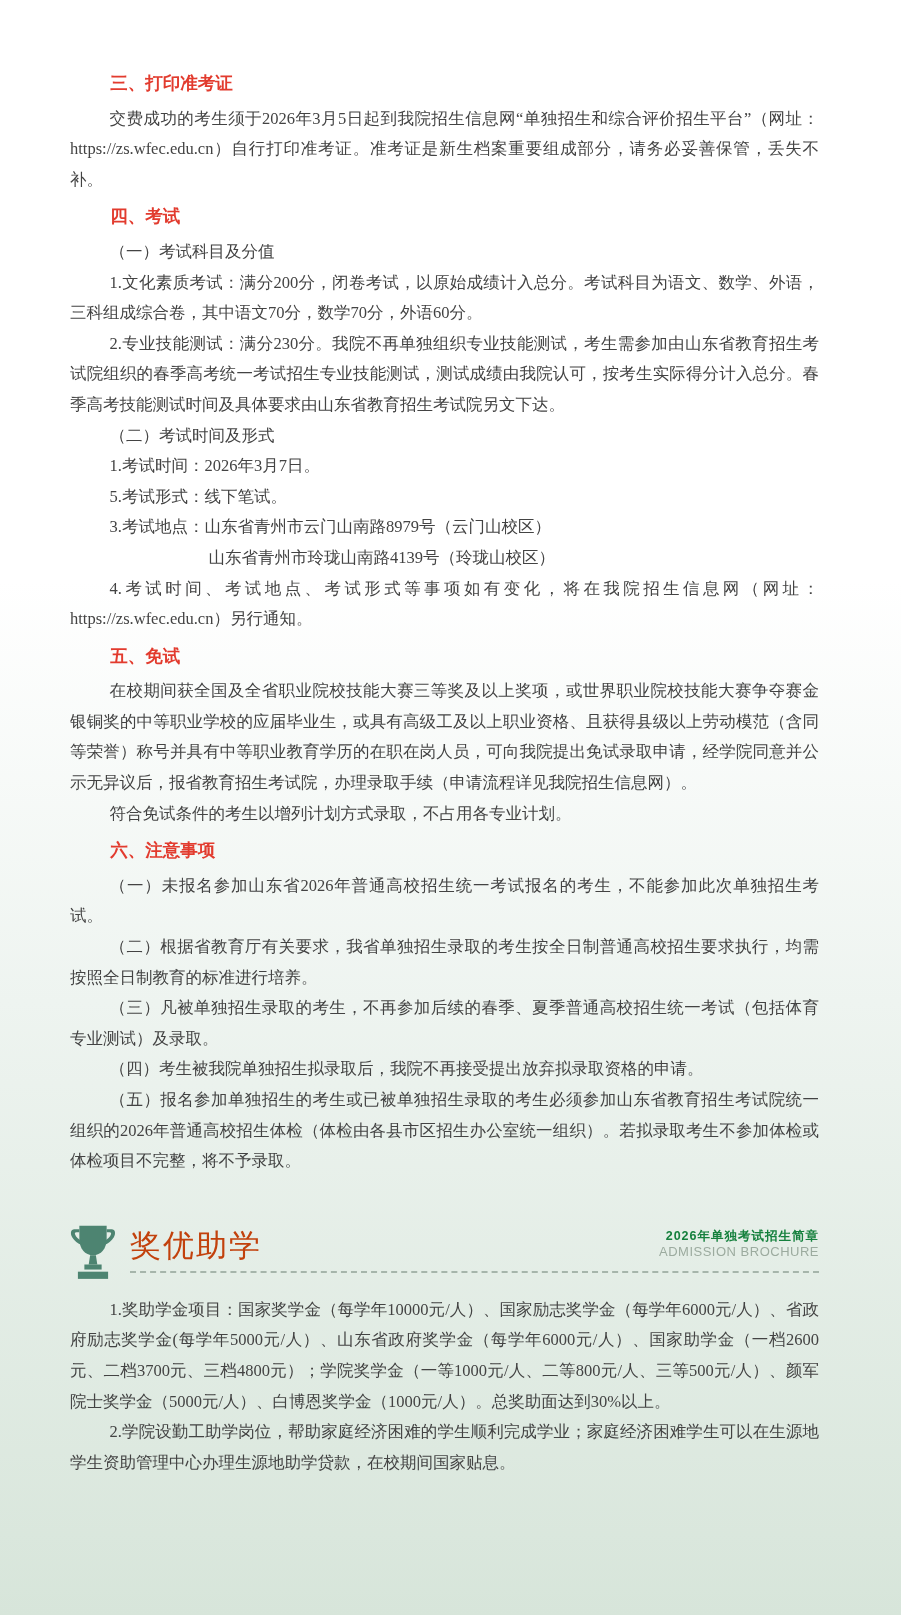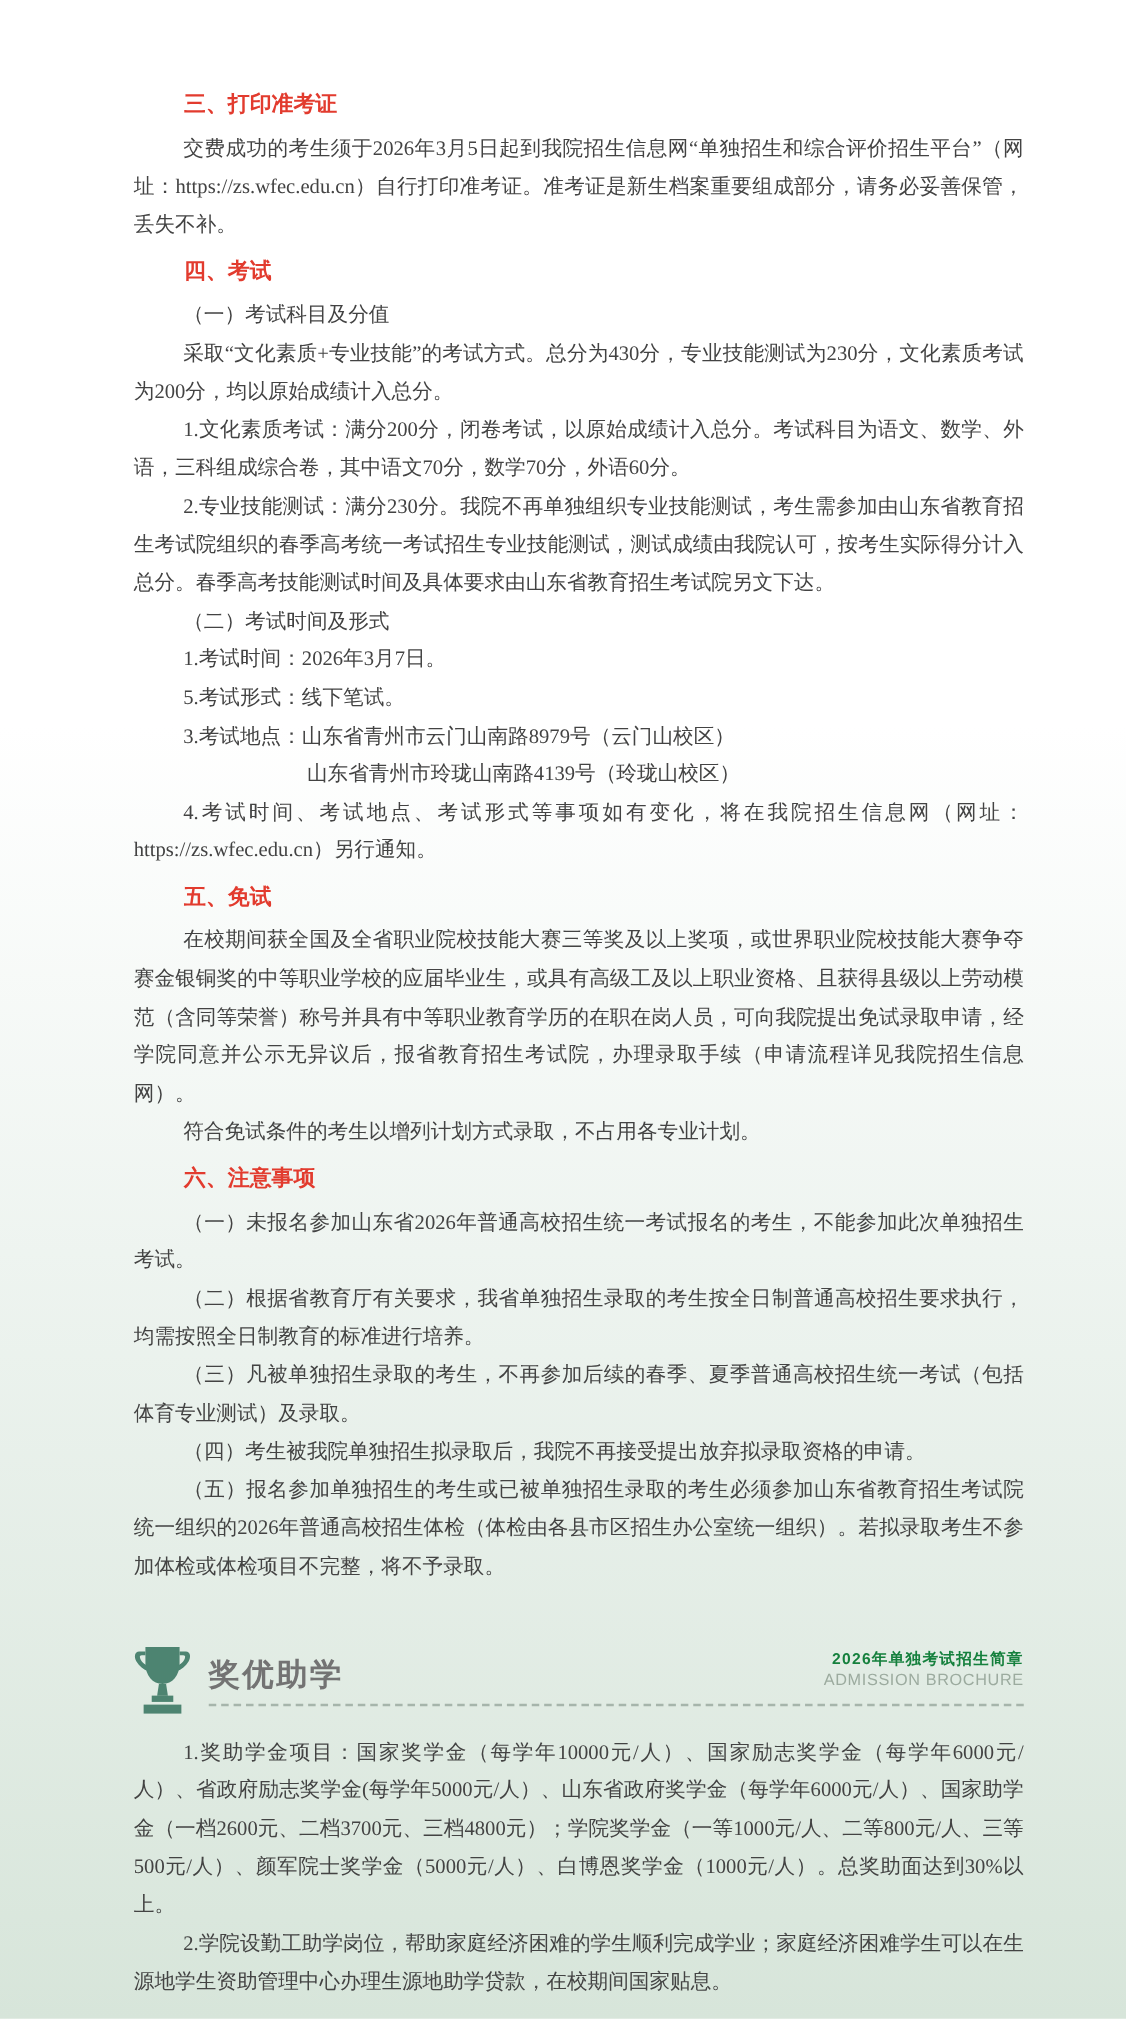--- a/index.html
+++ b/index.html
@@ -4,21 +4,21 @@
 <style>
   html, body { margin: 0; padding: 0; }
   body {
     width: 901px; height: 1615px;
     background: linear-gradient(180deg, #ffffff 0%, #ffffff 36%, #eef4f0 62%, #d7e5da 100%);
     font-family: "Liberation Sans", "DejaVu Sans", sans-serif;
   }
   .page {
     box-sizing: border-box;
     width: 884px; height: 1615px;
-    padding: 62px 65px 0 107px;
+    padding: 62px 65px 0 70px;
     overflow: hidden;
     color: #434343;
     font-size: 16.5px;
     line-height: 30.6px;
   }
   .page p {
     margin: 0;
     text-align: justify;
     text-indent: 2.4em;
     font-family: Liberation Serif, serif;
@@ -46,23 +46,23 @@
   .trophy-wrap svg { display: block; width: 46px; height: 60px; }
   .banner-main {
     flex: 1;
     display: flex;
     align-items: flex-end;
     justify-content: space-between;
     border-bottom: 2px dashed #a6b5ab;
     padding-bottom: 10px;
   }
   .banner-title {
-    color: #737373;
-    font-size: 25px;
-    font-weight: bold;
+    color: #c2410c;
+    font-size: 31px;
+    font-weight: normal;
     line-height: 1;
     letter-spacing: 2px;
   }
   .banner-tags { text-align: right; line-height: 1.3; }
   .tag-cn { color: #15803d; font-size: 12.5px; font-weight: bold; letter-spacing: 1px; }
   .tag-en { color: #9cab9f; font-size: 13px; letter-spacing: 0.5px; }
   .scholarship { margin-top: 22px; }
 </style>
 </head>
 <body>
@@ -70,21 +70,20 @@
 <div class="page">
 
   <section>
     <h2 class="sec-head">三、打印准考证</h2>
     <p>交费成功的考生须于2026年3月5日起到我院招生信息网“单独招生和综合评价招生平台”（网址：https://zs.wfec.edu.cn）自行打印准考证。准考证是新生档案重要组成部分，请务必妥善保管，丢失不补。</p>
   </section>
 
   <section>
     <h2 class="sec-head">四、考试</h2>
     <p>（一）考试科目及分值</p>
-    <p>采取“文化素质+专业技能”的考试方式。总分为430分，专业技能测试为230分，文化素质考试为200分，均以原始成绩计入总分。</p>
     <p>1.文化素质考试：满分200分，闭卷考试，以原始成绩计入总分。考试科目为语文、数学、外语，三科组成综合卷，其中语文70分，数学70分，外语60分。</p>
     <p>2.专业技能测试：满分230分。我院不再单独组织专业技能测试，考生需参加由山东省教育招生考试院组织的春季高考统一考试招生专业技能测试，测试成绩由我院认可，按考生实际得分计入总分。春季高考技能测试时间及具体要求由山东省教育招生考试院另文下达。</p>
     <p>（二）考试时间及形式</p>
     <p>1.考试时间：2026年3月7日。</p>
     <p>5.考试形式：线下笔试。</p>
     <p>3.考试地点：山东省青州市云门山南路8979号（云门山校区）</p>
     <p class="addr-cont">山东省青州市玲珑山南路4139号（玲珑山校区）</p>
     <p>4.考试时间、考试地点、考试形式等事项如有变化，将在我院招生信息网（网址：https://zs.wfec.edu.cn）另行通知。</p>
   </section>
 

